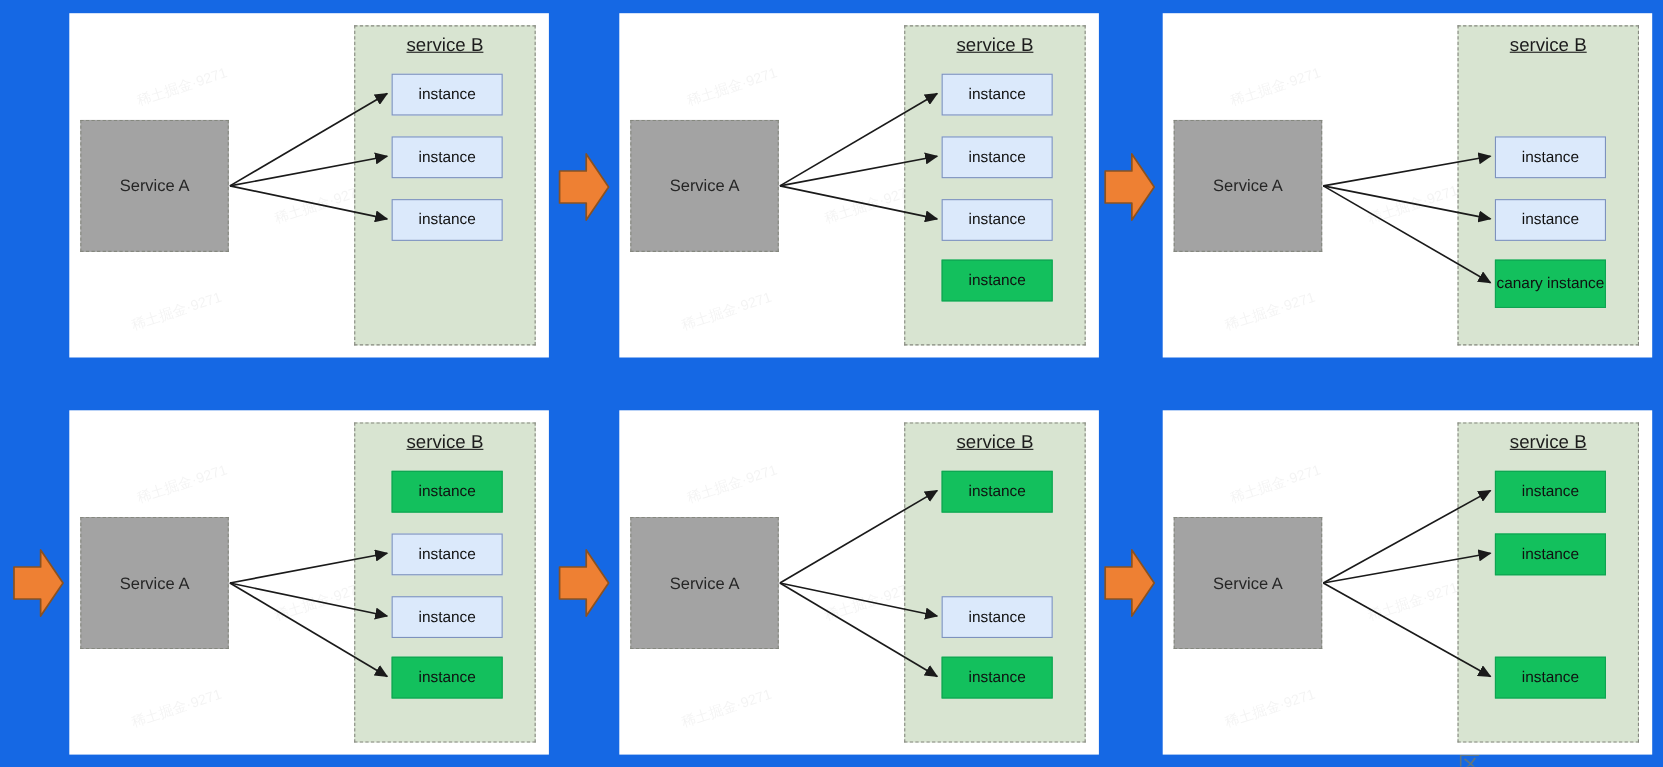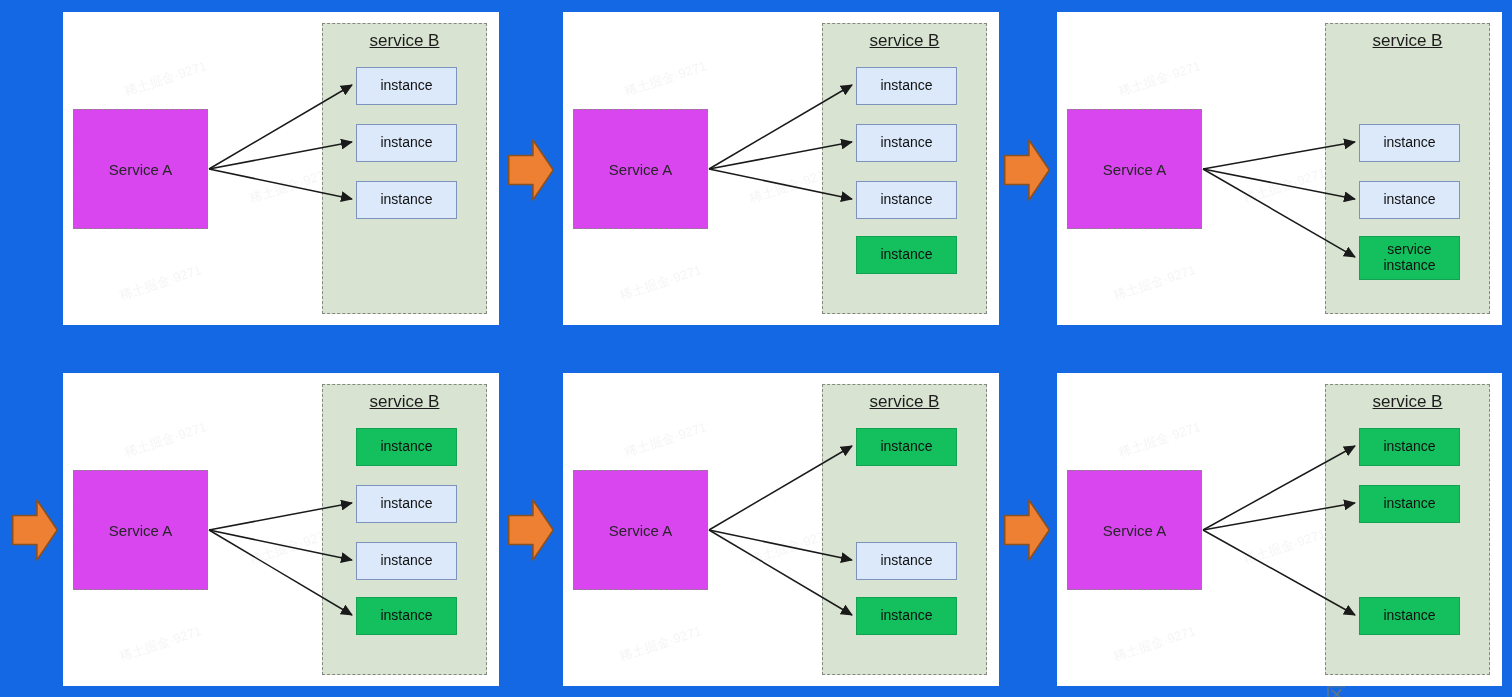--- a/index.html
+++ b/index.html
@@ -4,21 +4,21 @@
 <style>
   html,body{margin:0;padding:0;background:#1568e4;}
   #stage{
     position:relative;width:1512px;height:697px;background:#1568e4;
     overflow:hidden;font-family:"Liberation Sans",sans-serif;
   }
   .panel{position:absolute;background:#ffffff;width:436px;height:313px;}
   .panel.wide{width:445px;}
   .service-a{
     position:absolute;left:10px;top:97px;width:135px;height:120px;
-    background:#d946ef;border:1.5px dashed #85887f;box-sizing:border-box;
+    background:#a3a3a3;border:1.5px dashed #85887f;box-sizing:border-box;
     display:flex;align-items:center;justify-content:center;
     font-size:15px;color:#262626;
   }
   .service-b{
     position:absolute;top:11px;right:12px;width:165px;height:291px;
     background:#d8e4d1;border:1.5px dashed #85887f;box-sizing:border-box;
   }
   .service-b-title{
     position:absolute;top:7px;left:0;width:100%;text-align:center;
     font-size:17px;color:#1c1c1c;text-decoration:underline;
@@ -97,21 +97,21 @@
     <div class="panel wide" style="left: 1057px; top: 12px;">
       <span class="wm" style="left: 60px; top: 58px;">稀土掘金·9271</span>
       <span class="wm" style="left: 185px; top: 165px;">稀土掘金·9271</span>
       <span class="wm" style="left: 55px; top: 262px;">稀土掘金·9271</span>
       <span class="wm" style="left: 305px; top: 75px;">稀土掘金·9271</span>
       <div class="service-a">Service A</div>
       <div class="service-b">
         <div class="service-b-title">service B</div>
         <div class="inst blue" style="top: 100px;">instance</div>
         <div class="inst blue" style="top: 157px;">instance</div>
-        <div class="inst green tall" style="top: 212px;">service instance</div>
+        <div class="inst green tall" style="top: 212px;">canary instance</div>
       </div>
       <svg class="panel-arrows" width="445" height="313">
         <defs>
           <marker id="ah2" markerUnits="userSpaceOnUse" markerWidth="13" markerHeight="11" refX="11" refY="5.5" orient="auto">
             <path d="M0,0 L12,5.5 L0,11 z" fill="#1a1a1a"></path>
           </marker>
         </defs>
         <line x1="146" y1="157" x2="298" y2="130" stroke="#1a1a1a" stroke-width="1.5" marker-end="url(#ah2)"></line>
         <line x1="146" y1="157" x2="298" y2="187" stroke="#1a1a1a" stroke-width="1.5" marker-end="url(#ah2)"></line>
         <line x1="146" y1="157" x2="298" y2="245" stroke="#1a1a1a" stroke-width="1.5" marker-end="url(#ah2)"></line>

